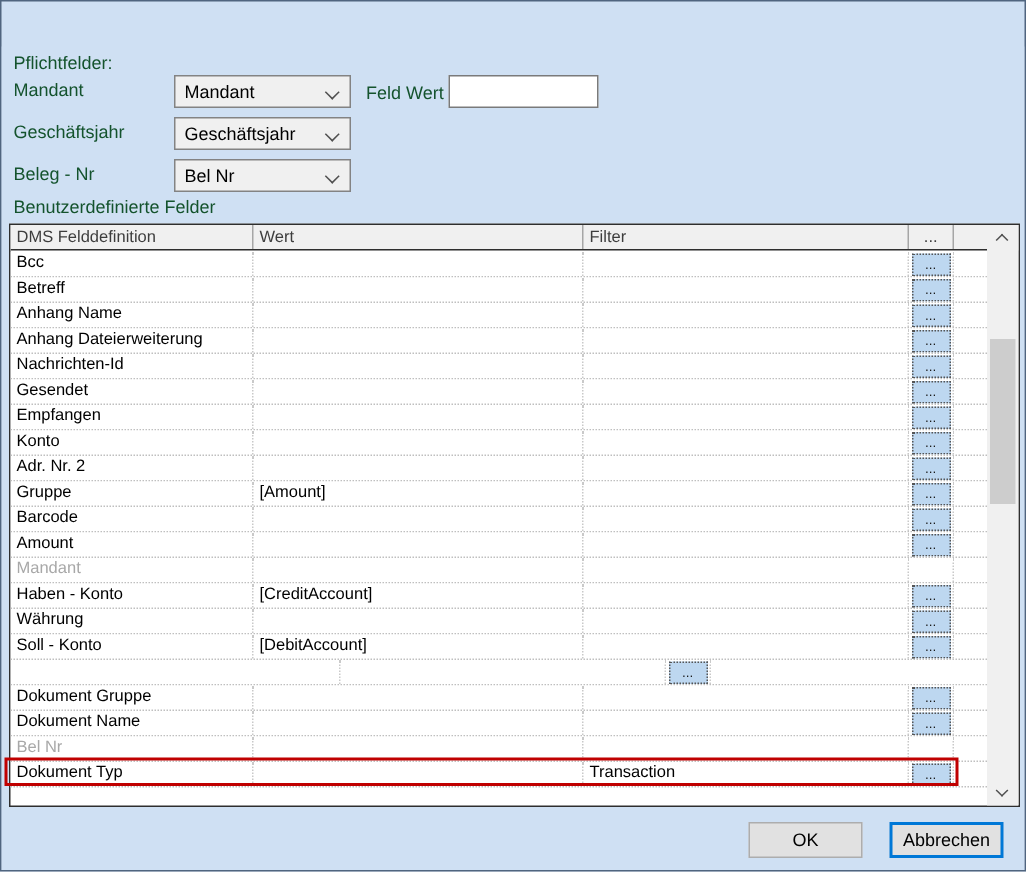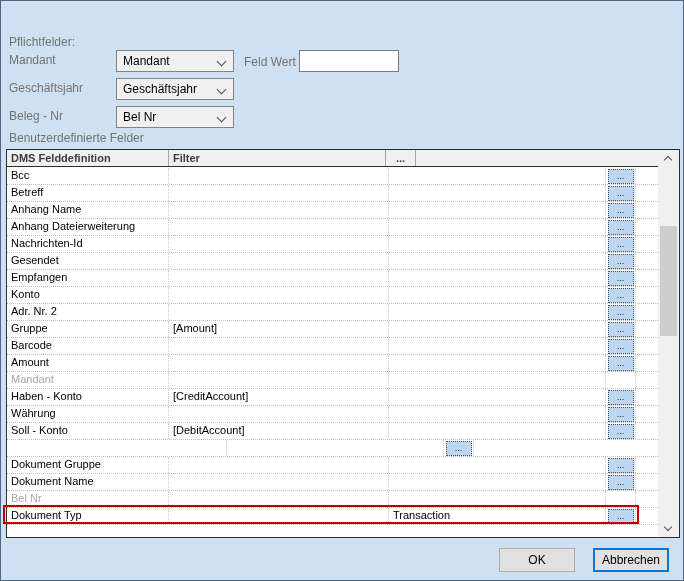--- a/index.html
+++ b/index.html
@@ -12,32 +12,32 @@
              background:linear-gradient(135deg,#8fc3ea 0%,#4f94d6 45%,#1d62a8 100%); border:1px solid #1a4f86; }
   .title { margin-left:8px; font-size:12px; color:#000; }
   .caption-btns { margin-left:auto; display:flex; height:100%; }
   .cap-btn { width:45px; height:100%; display:flex; align-items:center; justify-content:center; cursor:default; }
   .min-glyph { width:11px; height:0; border-top:1px solid #000; display:block; }
   .max-glyph { width:10px; height:10px; border:1px solid #000; display:block; }
   .close-glyph { font-size:16px; line-height:16px; color:#000; }
 
   
   .client { position:absolute; top:30px; left:0; width:682px; height:549px; background:#cfe0f3; }
-  .lbl { position:absolute; font-size:12px; color:#737373; white-space:nowrap; }
+  .lbl { position:absolute; font-size:12px; color:#14532d; white-space:nowrap; }
 
   .combo { position:absolute; width:118px; height:22px; background:#f0f0f0; border:1px solid #838383;
            font-size:12px; color:#000; display:flex; align-items:center; padding-left:6px; }
   .combo .chev { position:absolute; right:8px; top:7px; width:7px; height:7px;
                  border-right:1px solid #505050; border-bottom:1px solid #505050; transform:rotate(45deg); }
   .textbox { position:absolute; left:298px; top:19px; width:100px; height:22px; border:1px solid #7a7a7a;
              background:#fff; font-size:12px; padding:0 4px; font-family:"Liberation Sans", sans-serif; }
 
   
   .grid { position:absolute; left:5px; top:118px; width:674px; height:389px; background:#ffffff; border:1px solid #2e2e2e; overflow:hidden; }
-  .ghead { position:absolute; left:0; top:0; width:651px; height:17px; background:#f0f0f0; border-bottom:1px solid #2e2e2e; display:flex;font-weight:bold; }
+  .ghead { position:absolute; left:0; top:0; width:651px; height:17px; background:#f0f0f0; border-bottom:1px solid #2e2e2e; display:flex; }
   .hcell { font-size:11px; color:#3d3d3d; padding-left:4px; line-height:16px; border-right:1px solid #a6a6a6; overflow:hidden; }
   .grid-rows { position:absolute; left:0; top:18px; width:651px; }
   .grow { display:flex; height:17px; border-bottom:1px dotted #bfbfbf; background:#fff; }
   .cell { font-size:11px; color:#000; padding-left:4px; line-height:15px; white-space:nowrap; overflow:hidden; border-right:1px dotted #c9c9c9; }
   .c0 { width:162px; } .c1 { width:220px; } .c2 { width:217px; } .c3 { width:30px; display:flex; align-items:center; justify-content:center; padding-left:0; }
   .dis .cell { color:#a8a8a8; }
   .dots { width:26px; height:15px; background:#bdd7f0; border:1px dotted #555; font-size:9px; line-height:8px; color:#1a1a1a;
           font-family:"Liberation Sans", sans-serif; cursor:default; padding:0; }
 
   
@@ -85,20 +85,21 @@
     <div class="combo" style="left:115px; top:75px;">
       <span>Bel Nr</span>
       <span class="chev"></span>
     </div>
 
     <div class="lbl" style="left:8px; top:100px;">Benutzerdefinierte Felder</div>
 
     <div class="grid">
       <div class="ghead">
           <div class="hcell c0">DMS Felddefinition</div>
+          <div class="hcell c1">Wert</div>
           <div class="hcell c2">Filter</div>
           <div class="hcell c3">...</div>
         </div>
       <div class="grid-rows" id="grid-rows">
           <div class="grow">
             <div class="cell c0">Bcc</div>
             <div class="cell c1"></div>
             <div class="cell c2"></div>
             <div class="cell c3">
               <button class="dots">...</button>

